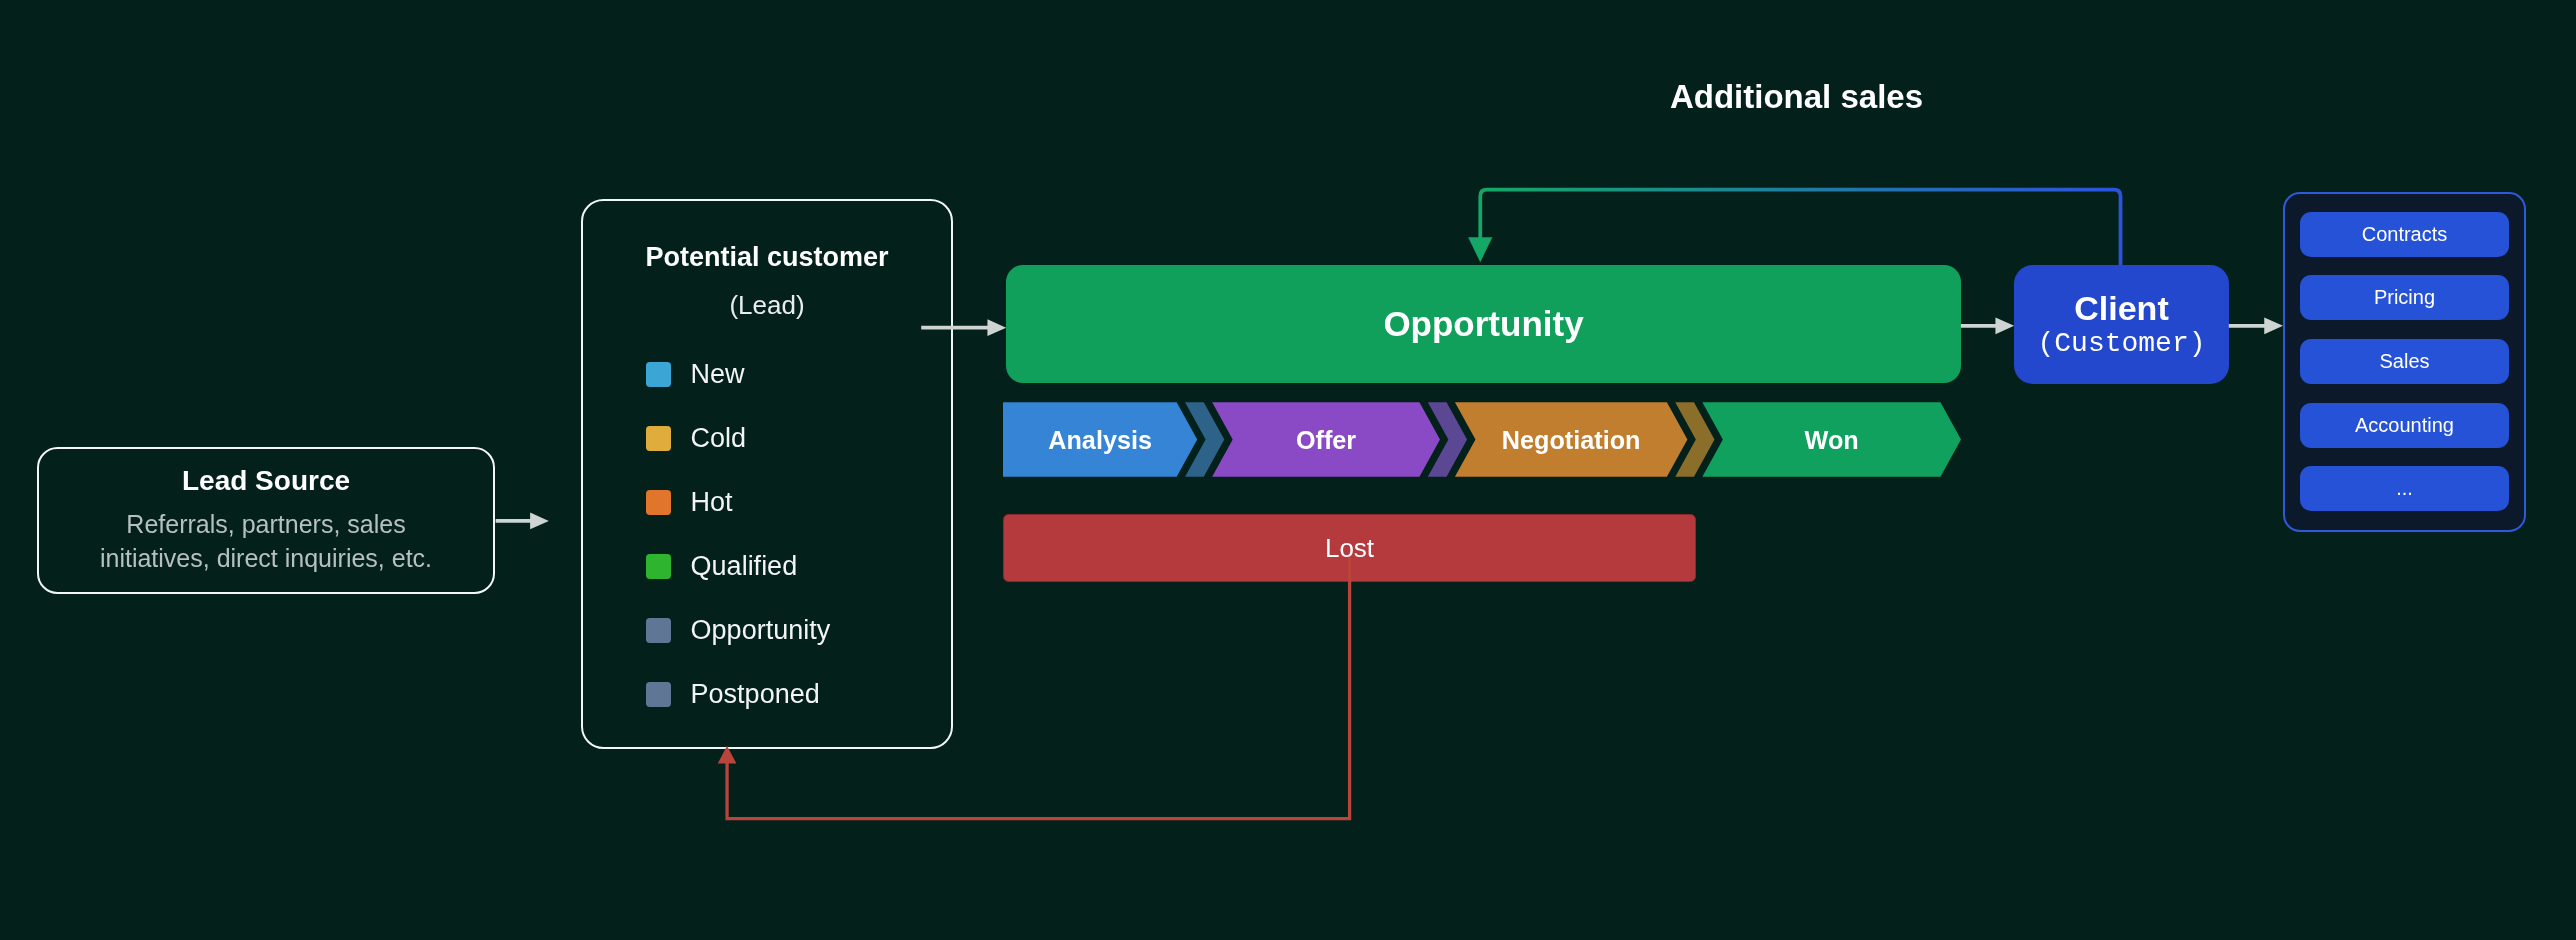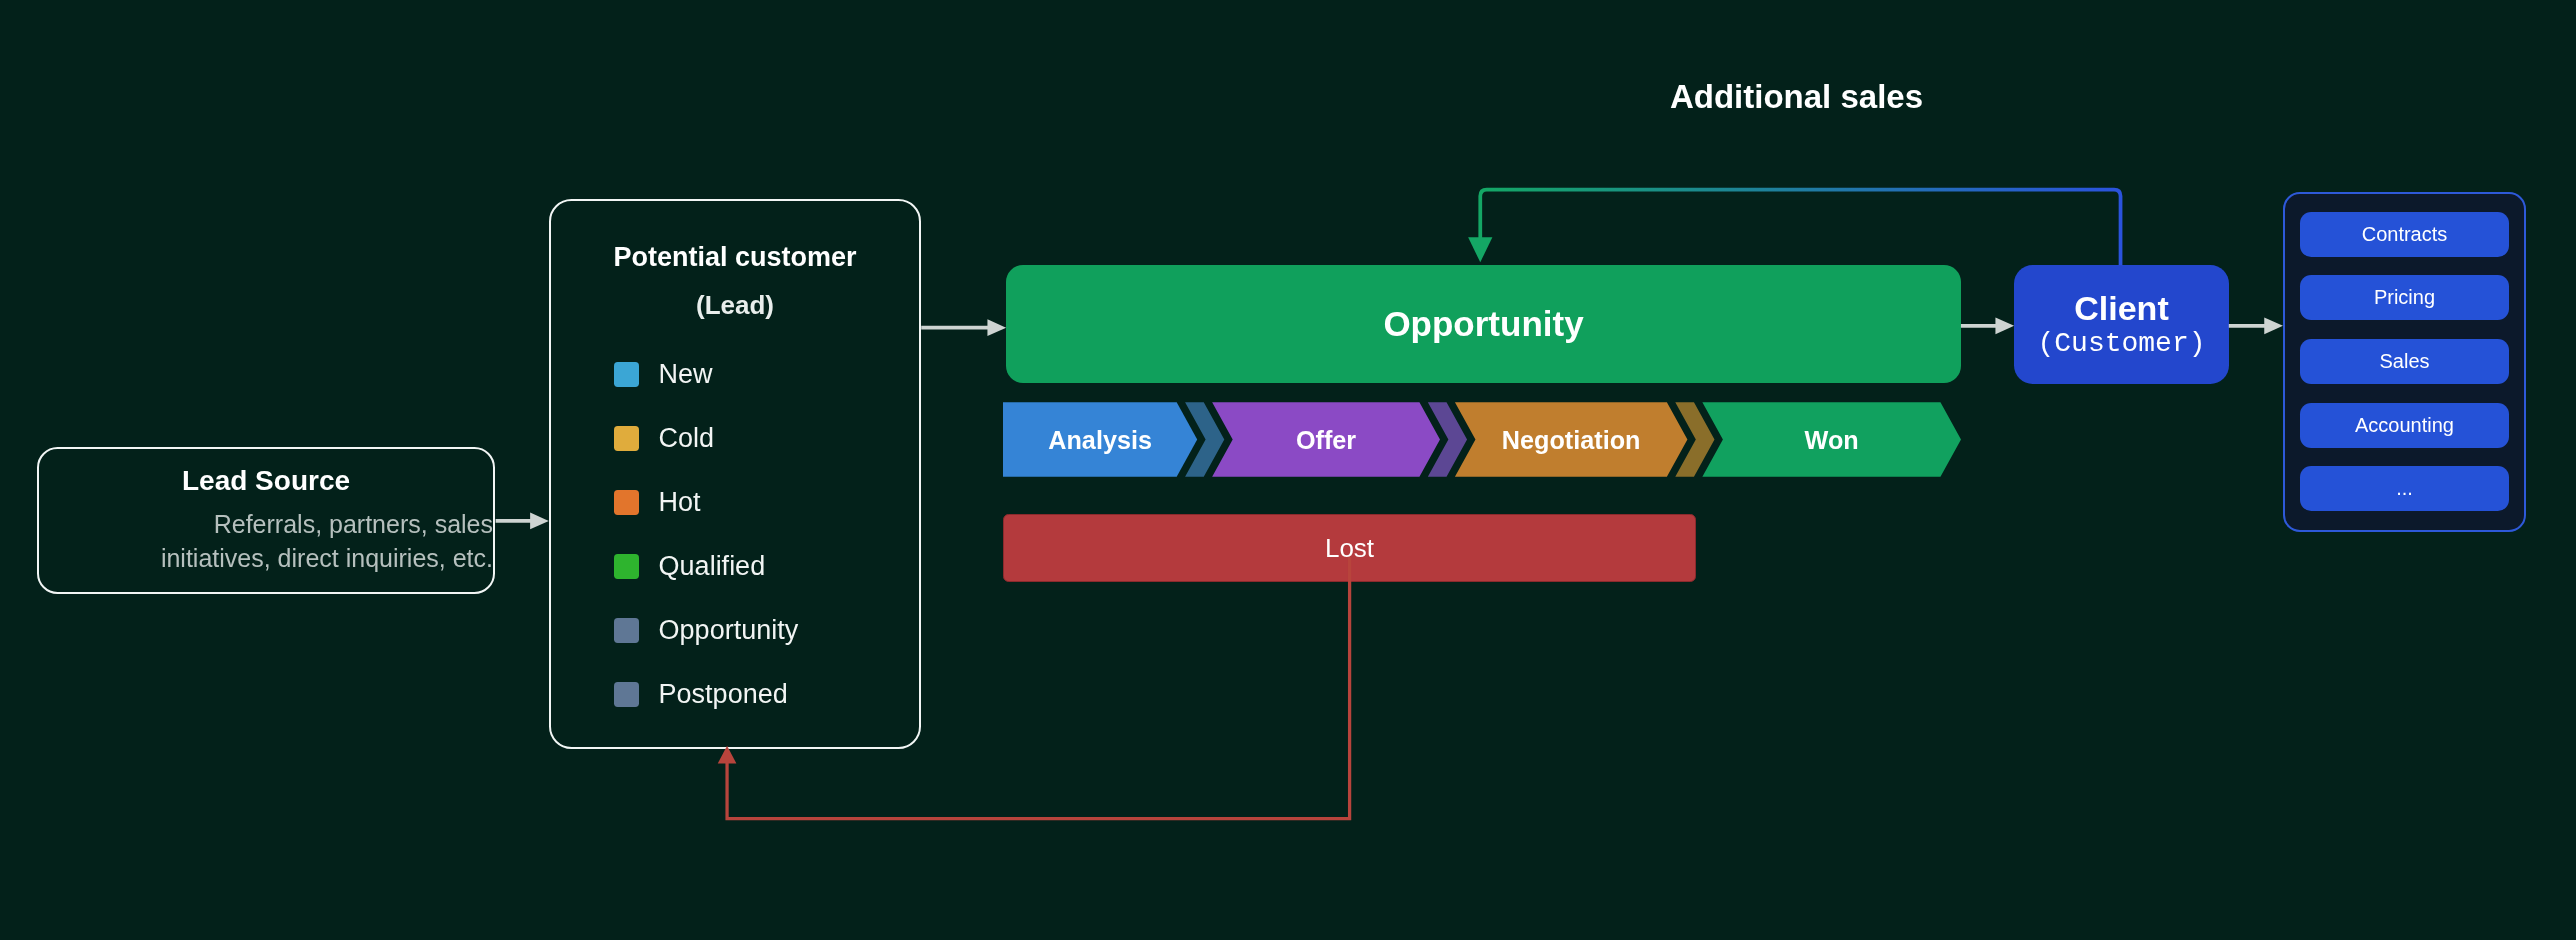--- a/index.html
+++ b/index.html
@@ -11,25 +11,25 @@
   }
   .abs{position:absolute;}
 
   
   .outline-box{
     border:2.3px solid var(--box_border,#f2f6f5);
     background:transparent;box-sizing:border-box;
   }
   .lead-source{left:37px;top:447px;width:458px;height:147px;border-radius:20.5px;text-align:center;}
   .lead-source .bt{margin-top:16px;font-size:28px;font-weight:700;color:var(--text_primary);}
-  .lead-source .bd{margin-top:10.3px;font-size:25px;line-height:34px;color:var(--text_muted);white-space:pre-line;text-align:right;}
+  .lead-source .bd{margin-top:10.3px;font-size:25px;line-height:34px;color:var(--text_muted);white-space:pre-line;}
 
-  .potential{left:549px;top:199px;width:372px;height:550px;border-radius:22.4px;text-align:center;}
+  .potential{left:581px;top:199px;width:372px;height:550px;border-radius:22.4px;text-align:center;}
   .potential .bt{margin-top:41px;font-size:27px;font-weight:700;color:var(--text_primary);}
-  .potential .bs{margin-top:17px;font-size:26px;color:var(--text_soft);font-weight:bold;}
+  .potential .bs{margin-top:17px;font-size:26px;color:var(--text_soft);}
 
   .legend{position:absolute;left:63px;top:156px;display:flex;flex-direction:column;gap:30px;text-align:left;}
   .legend-item{display:flex;align-items:center;height:34px;}
   .legend-swatch{width:25px;height:25px;border-radius:3.7px;flex:0 0 auto;}
   .legend-label{margin-left:19.6px;font-size:27px;color:#f2f5f4;}
 
   
   .opportunity{
     left:1006px;top:265px;width:955px;height:118px;border-radius:17px;
     background:var(--opportunity_green);display:flex;align-items:center;justify-content:center;

